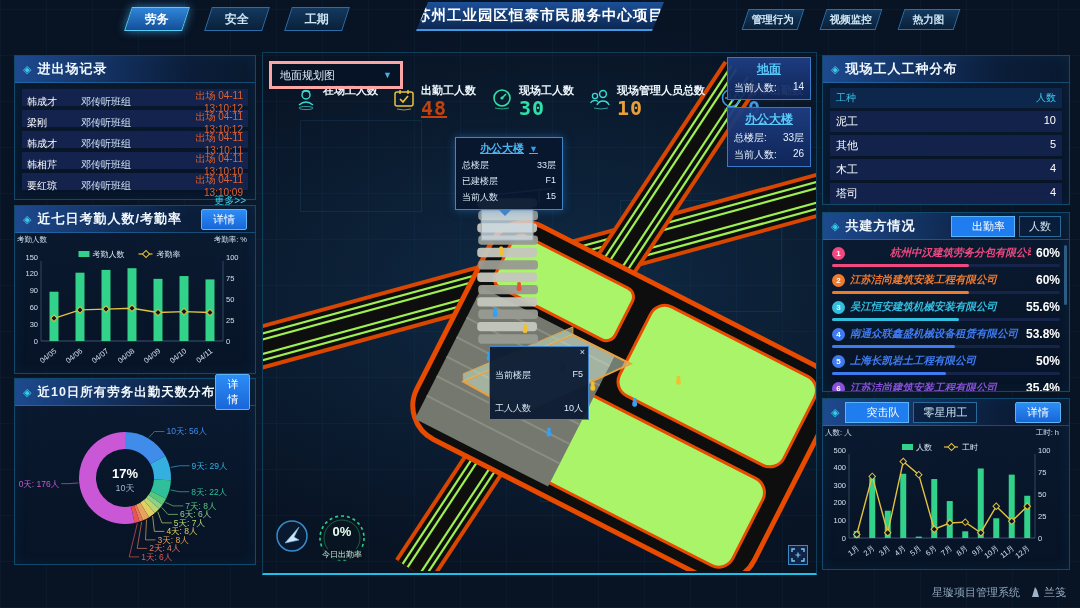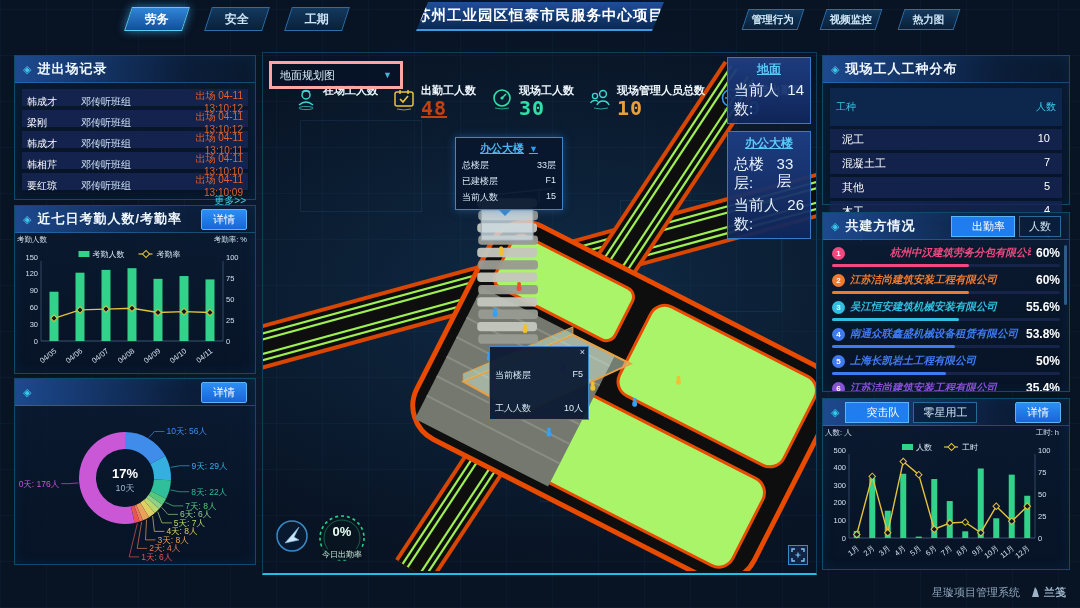--- a/index.html
+++ b/index.html
@@ -45,23 +45,23 @@
   .seg.active{background:#1f7df0;border-color:#5ab4f8;color:#fff;padding-left:20px;}
 
   
   .rec-rows{padding:6px 7px 0;}
   .rec-row{display:grid;grid-template-columns:54px 78px 1fr;align-items:center;height:17px;margin-bottom:4px;
       background:rgba(22,38,84,.85);padding:0 5px;font-size:10px;}
   .rec-name{color:#fff;} .rec-team{color:#cfe3f2;} .rec-event{color:#e0622e;text-align:right;}
   .more-link{display:block;text-align:right;color:#3ad0e8;font-size:10px;margin:2px 9px 0;text-decoration:underline;cursor:pointer;}
 
   
-  .tr-head{display:flex;justify-content:space-between;margin:5px 7px 3px;padding:12px 6px;background:rgba(14,40,80,.9);
+  .tr-head{display:flex;justify-content:space-between;margin:5px 7px 3px;padding:3px 6px;background:rgba(14,40,80,.9);
       color:#3ac8e8;font-size:10px;}
-  .tr-row{display:flex;justify-content:space-between;margin:0 7px 3px;padding:3px 12px;background:rgba(22,38,84,.8);
+  .tr-row{display:flex;justify-content:space-between;margin:0 7px 3px;padding:3px 6px;background:rgba(22,38,84,.8);
       font-size:11px;color:#fff;}
 
   
   .pt-item{margin:6px 9px 0;}
   .pt-line{display:flex;align-items:center;gap:5px;}
   .pt-badge{width:13px;height:13px;border-radius:50%;color:#fff;font-size:8px;font-weight:bold;
       display:flex;align-items:center;justify-content:center;flex:0 0 13px;}
   .pt-name{font-size:10.5px;font-weight:bold;font-style:italic;white-space:nowrap;overflow:hidden;flex:1;}
   .pt-pct{font-size:12px;font-weight:bold;color:#fff;}
   .pt-track{height:3px;background:#16244c;margin-top:4px;border-radius:2px;}
@@ -74,42 +74,42 @@
       padding:0 8px;background:rgba(6,20,38,.92);border:3px solid #fca5a5;color:#dceefa;font-size:11px;cursor:pointer;}
   .map-select .caret{margin-left:auto;color:#4ab0d8;font-size:9px;}
   .stats{position:absolute;left:30px;top:30px;display:flex;gap:13px;z-index:3;}
   .stat{display:flex;align-items:center;gap:4px;}
   .stat-label{font-size:11px;font-weight:bold;color:#f0f8ff;white-space:nowrap;}
   .stat-value{font:bold 20px "DejaVu Sans Mono",monospace;letter-spacing:1px;line-height:20px;height:20px;}
   .cards{position:absolute;left:464px;top:4px;width:84px;display:flex;flex-direction:column;gap:7px;z-index:4;}
   .info-card{background:linear-gradient(180deg,rgba(30,62,132,.94),rgba(16,38,90,.94));border:1px solid #3a78c8;
       padding:3px 6px 4px;cursor:pointer;}
   .ic-title{text-align:center;color:#5ac8f8;font-weight:bold;font-size:12px;text-decoration:underline;}
-  .ic-row{display:flex;justify-content:flex-end;font-size:15px;color:#e8f2fc;margin-top:3px;}
+  .ic-row{display:flex;justify-content:space-between;font-size:10px;color:#e8f2fc;margin-top:3px;}
   .tt1{position:absolute;left:192px;top:84px;width:94px;z-index:5;background:rgba(8,22,46,.94);border:1px solid #3f86c8;
       padding:3px 6px 5px;box-shadow:0 0 8px rgba(40,120,200,.5);}
   .tt1::after{content:"";position:absolute;left:42px;bottom:-7px;border:7px solid transparent;border-top-color:#3f86c8;border-bottom:0;}
   .tt1-title{display:flex;align-items:center;justify-content:center;gap:5px;color:#4ab4f0;font-weight:bold;font-size:11px;text-decoration:underline;}
   .tt1-caret{color:#2f9df0;font-size:9px;cursor:pointer;}
   .tt-row{display:flex;justify-content:space-between;font-size:9px;color:#dceefa;margin-top:3px;}
   .tt2{position:absolute;left:226px;top:293px;width:88px;z-index:5;background:rgba(10,26,50,.94);border:1px solid #3f86c8;padding:2px 5px 4px;}
   .tt2 .tt-row{margin-top:20px;}
   .tt2-close{position:absolute;right:3px;top:0;color:#cfe6f2;font-size:9px;cursor:pointer;}
   .compass{position:absolute;left:12px;top:466px;width:34px;height:34px;z-index:4;cursor:pointer;}
   .ring{position:absolute;left:54px;top:460px;width:50px;height:50px;z-index:4;}
   .ring .pct{position:absolute;top:11px;left:0;right:0;text-align:center;font-size:13px;font-weight:bold;color:#e8fff2;}
   .ring-label{position:absolute;bottom:3px;left:50%;transform:translateX(-50%);font-size:8px;color:#cde8da;
       background:rgba(6,18,30,.85);padding:0 2px;white-space:nowrap;border-radius:2px;}
   .fullscreen{position:absolute;right:8px;bottom:8px;width:18px;height:18px;z-index:4;cursor:pointer;
       background:rgba(20,40,80,.8);border:1px solid #3a8ac8;}
   #map-svg{position:absolute;inset:0;z-index:1;}
 
   
   .footer{position:absolute;right:14px;bottom:8px;display:flex;gap:10px;align-items:center;color:#8fa6bd;font-size:11px;z-index:2;}
-  .footer .brand{display:flex;align-items:flex-start;gap:3px;color:#9db4ca;font-weight:bold;}
+  .footer .brand{display:flex;align-items:flex-start;gap:3px;color:#9db4ca;font-weight:normal;}
 
   svg text{font-family:"Liberation Sans",sans-serif;}
 </style>
 </head>
 <body>
 
 <div id="app">
   <div class="sq" style="left:300px;top:120px;width:120px;height:90px"></div>
   <div class="sq" style="left:620px;top:200px;width:160px;height:110px"></div>
   <div class="sq" style="left:540px;top:430px;width:90px;height:70px"></div>
@@ -226,20 +226,21 @@
         <rect x="114.7" y="72.94000000000001" width="4.6" height="4.6" transform="rotate(45 117 75.24000000000001)" fill="#0a1625" stroke="#e2c23e" stroke-width="1"></rect>
         <rect x="140.7" y="77.14" width="4.6" height="4.6" transform="rotate(45 143 79.44)" fill="#0a1625" stroke="#e2c23e" stroke-width="1"></rect>
         <rect x="166.7" y="76.3" width="4.6" height="4.6" transform="rotate(45 169 78.6)" fill="#0a1625" stroke="#e2c23e" stroke-width="1"></rect>
         <rect x="192.7" y="77.14" width="4.6" height="4.6" transform="rotate(45 195 79.44)" fill="#0a1625" stroke="#e2c23e" stroke-width="1"></rect>
       </svg>
   </div>
 
   <div class="panel" style="left:14px;top:378px;width:240px;height:185px">
     <div class="panel-h">
         <span class="dia">◈</span>
+      <span class="pt" style="font-size:12.5px">近10日所有劳务出勤天数分布</span>
       <span class="detail-btn">详情</span>
       </div>
     <svg id="chart-donut" width="234" height="156">
         <path d="M110 26 A46 46 0 0 1 150.26784042632704 49.76262094131006 L135.38624722529315 57.98078276734765 A29 29 0 0 0 110 43 Z" fill="#3f8cea"></path>
         <path d="M133.88642275330275 31.522366570530572 L139.44397507826272 25.49378286826917 L149.44397507826272 25.49378286826917" fill="none" stroke="#3f8cea" stroke-width="0.8" opacity="0.85"></path>
         <text x="151.44397507826272" y="28.49378286826917" fill="#3f8cea" font-size="8.5" text-anchor="start">10天: 56人</text>
         <path d="M150.26784042632704 49.76262094131006 A46 46 0 0 1 155.94789760241838 74.18876812789215 L138.96715283630724 73.37987555888853 A29 29 0 0 0 135.38624722529315 57.98078276734765 Z" fill="#35aee0"></path>
         <path d="M155.77856009628968 61.35465193098908 L164.596643514886 59.769174559008725 L174.596643514886 59.769174559008725" fill="none" stroke="#35aee0" stroke-width="0.8" opacity="0.85"></path>
         <text x="176.596643514886" y="62.769174559008725" fill="#35aee0" font-size="8.5" text-anchor="start">9天: 29人</text>
         <path d="M155.94789760241838 74.18876812789215 A46 46 0 0 1 151.0852409421065 92.68823280826703 L135.90156494176279 85.0425815530379 A29 29 0 0 0 138.96715283630724 73.37987555888853 Z" fill="#2fbf9a"></path>
@@ -499,24 +500,20 @@
     <div class="tr-head">
       <span>工种</span>
       <span>人数</span>
     </div>
     <div id="trade-rows">
         <div class="tr-row">
           <span>泥工</span>
           <span>10</span>
         </div>
         <div class="tr-row">
-          <span>混凝土工</span>
-          <span>7</span>
-        </div>
-        <div class="tr-row">
           <span>其他</span>
           <span>5</span>
         </div>
         <div class="tr-row">
           <span>木工</span>
           <span>4</span>
         </div>
         <div class="tr-row">
           <span>塔司</span>
           <span>4</span>

